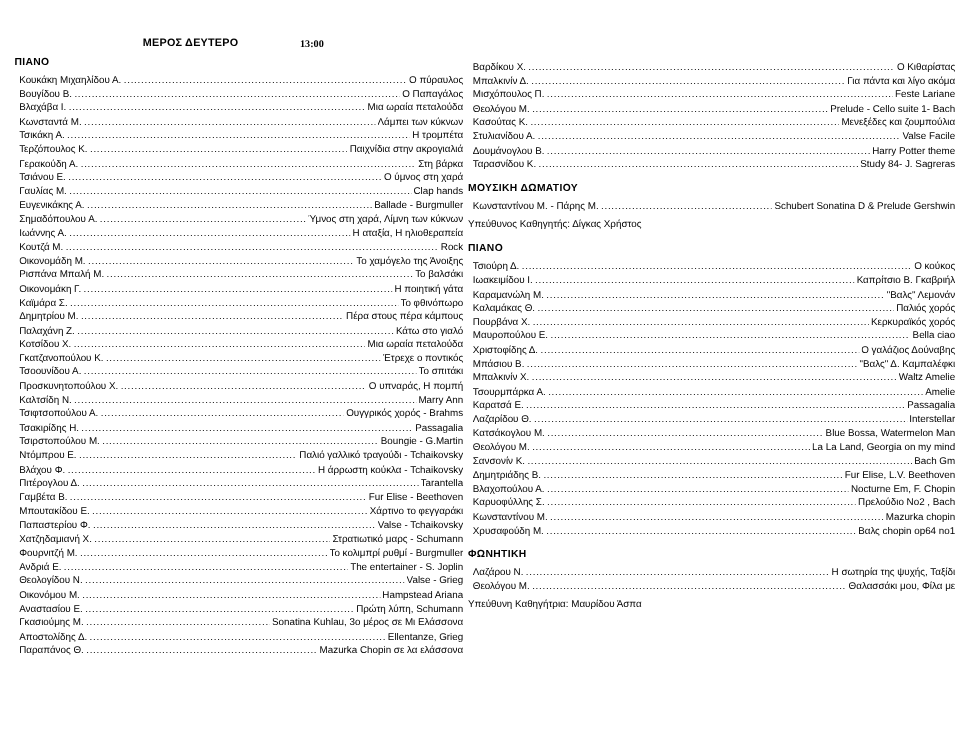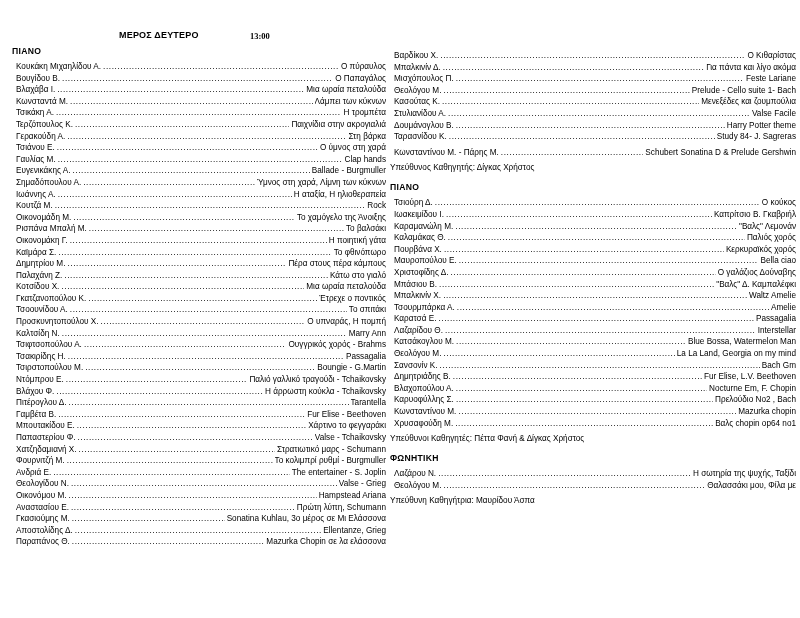--- a/index.html
+++ b/index.html
@@ -380,20 +380,21 @@
               <span class="piece">Harry Potter theme</span>
             </li>
             <li>
               <span class="perf">Ταρασνίδου Κ.</span>
               <span class="dots">..........................................................................................................................</span>
               <span class="piece">Study 84- J. Sagreras</span>
             </li>
           </ul>
       </div>
       <div>
+        <div class="section-title spaced">ΜΟΥΣΙΚΗ ΔΩΜΑΤΙΟΥ</div>
         <ul class="entries" id="list-R1">
             <li>
               <span class="perf">Κωνσταντίνου Μ. - Πάρης Μ.</span>
               <span class="dots">..........................................................................................................................</span>
               <span class="piece">Schubert Sonatina D &amp; Prelude Gershwin</span>
             </li>
           </ul>
         <div class="teacher">Υπεύθυνος Καθηγητής: Δίγκας Χρήστος</div>
       </div>
       <div>
@@ -493,21 +494,20 @@
               <span class="perf">Κωνσταντίνου Μ.</span>
               <span class="dots">..........................................................................................................................</span>
               <span class="piece">Mazurka chopin</span>
             </li>
             <li>
               <span class="perf">Χρυσαφούδη Μ.</span>
               <span class="dots">..........................................................................................................................</span>
               <span class="piece">Βαλς chopin op64 no1</span>
             </li>
           </ul>
-        <div class="teacher">Υπεύθυνοι Καθηγητές: Πέττα Φανή &amp; Δίγκας Χρήστος</div>
       </div>
       <div>
         <div class="section-title spaced">ΦΩΝΗΤΙΚΗ</div>
         <ul class="entries" id="list-R3">
             <li>
               <span class="perf">Λαζάρου Ν.</span>
               <span class="dots">..........................................................................................................................</span>
               <span class="piece">Η σωτηρία της ψυχής, Ταξίδι</span>
             </li>
             <li>

